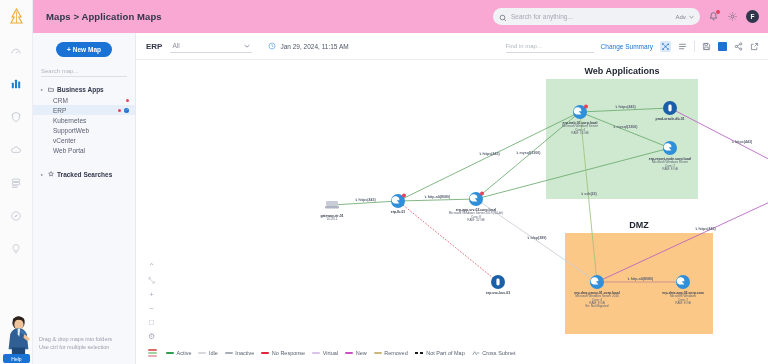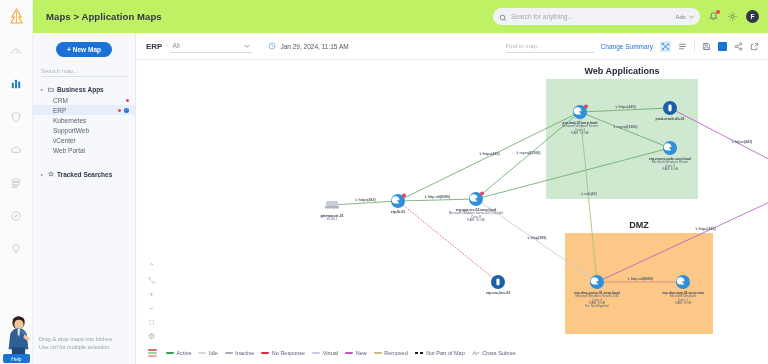--- a/index.html
+++ b/index.html
@@ -22,21 +22,21 @@
     width: 33px; height: 30px; display: flex; align-items: center; justify-content: center;
     margin-top: 3px; color: #c3c7d1;
   }
   .rail-ico.active { color: #1b7fd4; }
   .rail-ico svg { display: block; }
   .rail-spacer { flex: 1; }
 
   
   .header {
     position: absolute; left: 33px; top: 0; right: 0; height: 34px;
-    background: #bef264; border-bottom: 1px solid #ececf1;
+    background: #f9a8d4; border-bottom: 1px solid #ececf1;
     display: flex; align-items: center;
   }
   .breadcrumb {
     margin-left: 13px; font-size: 9.5px; font-weight: bold; color: #31364a; letter-spacing: .1px;
   }
   .hdr-right { margin-left: auto; display: flex; align-items: center; gap: 8px; padding-right: 9px; }
   .searchbox {
     width: 207px; height: 17px; background: #f1f2f5; border-radius: 9px;
     display: flex; align-items: center; padding: 0 6px; gap: 4px;
   }

